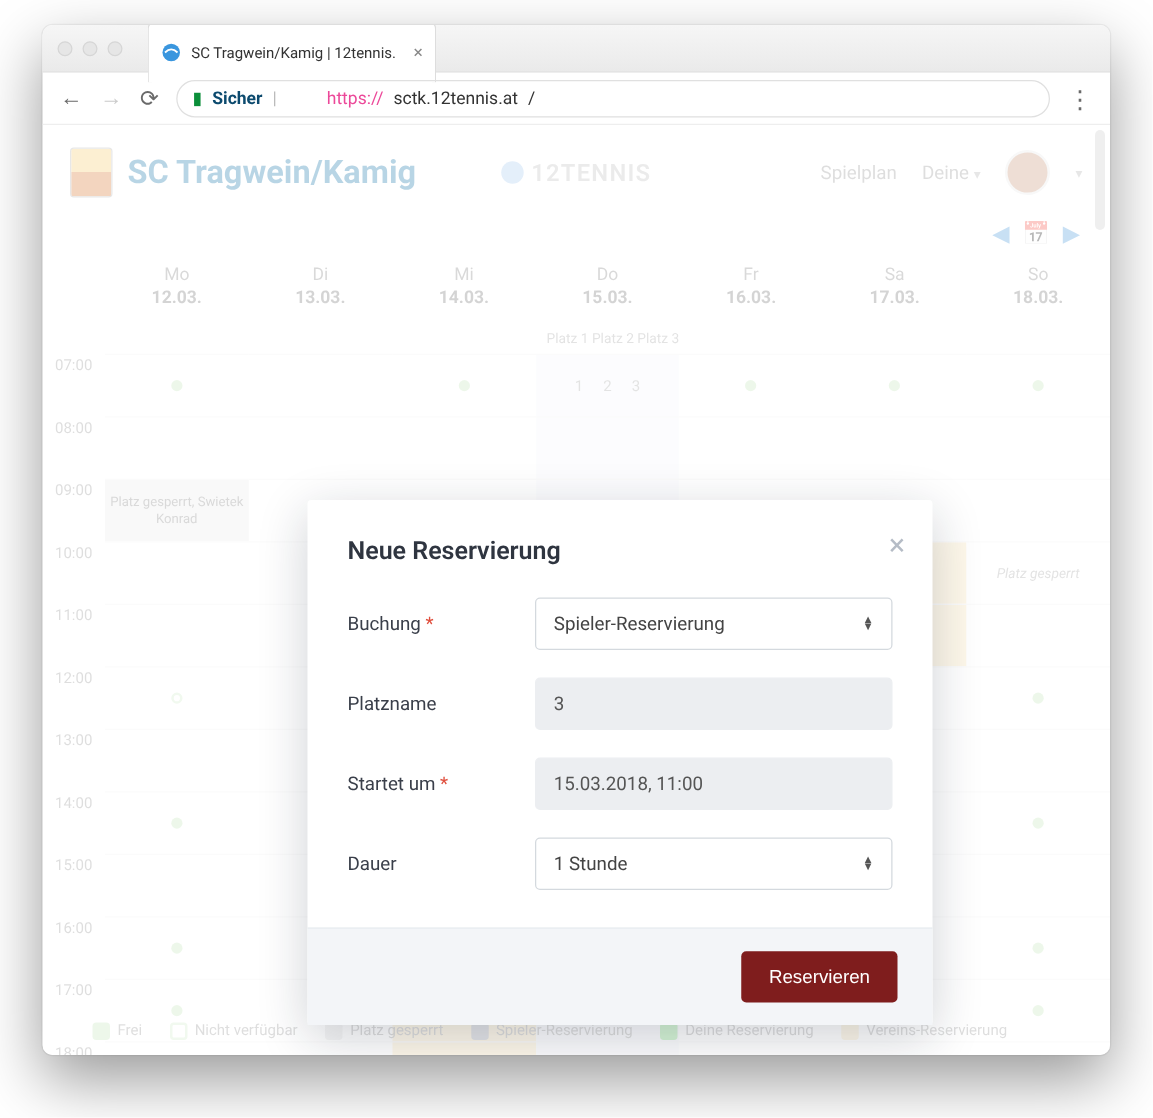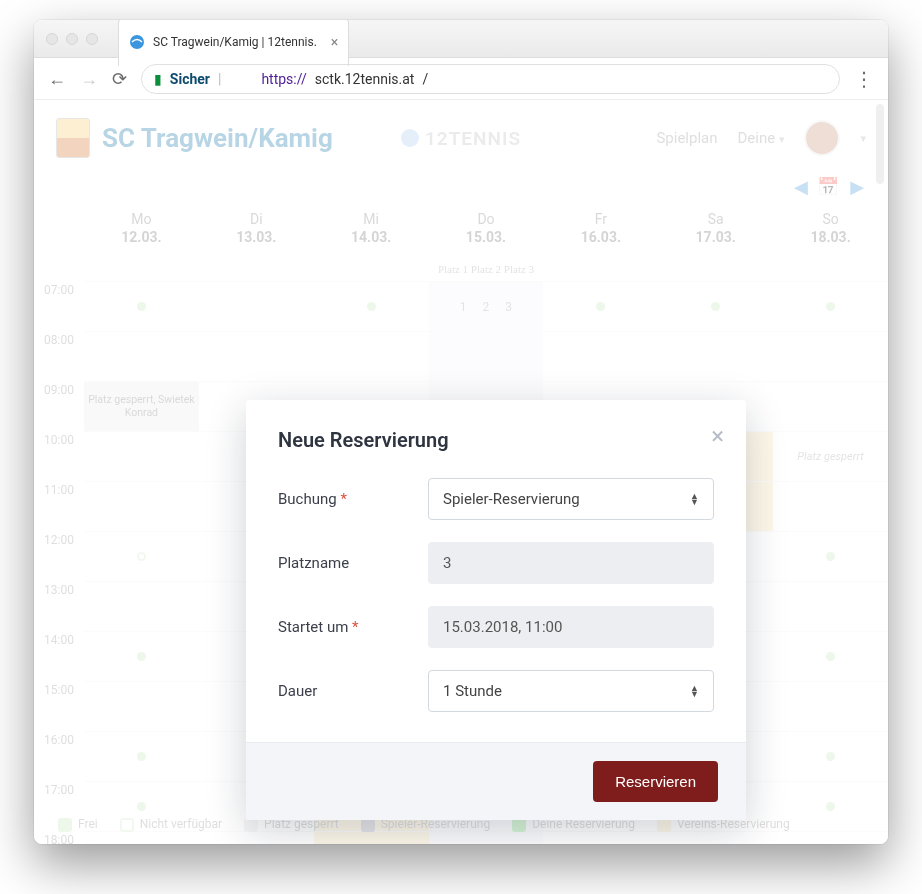--- a/index.html
+++ b/index.html
@@ -43,21 +43,21 @@
     padding:0 14px; gap:14px;
     border-bottom:1px solid #eee;
   }
   .nav-arrow, .reload { color:#6a6a6a; font-size:18px; }
   .url-field {
     flex:1; height:30px; border:1px solid #e0e0e0; border-radius:15px;
     display:flex; align-items:center; padding:0 12px; gap:8px;
     font-size:14px; color:#333;
   }
   .secure { color:#0c4a6e; font-weight:700; }
-  .url-host { color:#4c1d95;padding-left:32px; }
+  .url-host { color:#ec4899;padding-left:32px; }
   .dots-menu { font-size:20px; color:#6a6a6a; }
 
   .app {
     position: relative;
     height: calc(100% - 80px);
     overflow:hidden;
   }
   .app-header {
     display:flex; align-items:center;
     padding:18px 22px;
@@ -84,34 +84,34 @@
   .calnav span { font-size:18px; }
 
   .grid {
     display:grid;
     grid-template-columns: 50px repeat(7, 1fr);
     font-size:14px;
   }
   .day-h { text-align:center; color:#777; padding:4px 0 18px; }
   .day-h .dow { font-size:14px; }
   .day-h .date { font-weight:700; color:#666; margin-top:2px; }
-  .platz-row { grid-column:5; text-align:center; font-size:11px; color:#999; padding-bottom:6px;font-family:Liberation Serif, serif; }
+  .platz-row { grid-column:5; text-align:right; font-size:11px; color:#999; padding-bottom:6px; }
   .hour-label { font-size:12px; color:#8a8a8a; text-align:left; padding:2px 6px 0 10px; }
   .cell { border-top:1px solid #f0f0f0; height:50px; display:flex; align-items:center; justify-content:center; }
   .dot { width:9px; height:9px; border-radius:50%; background:#bfe3b5; }
   .dot.open { background:#fff; border:2px solid #cce9c4; }
   .blocked { background:#e8e8e8; font-size:10.5px; color:#777; line-height:1.2; text-align:center; display:flex; flex-direction:column; justify-content:center; height:100%; width:100%; }
   .training { background:#fbe4b3; font-size:11px; color:#7a6126; display:flex; align-items:center; justify-content:center; height:100%; width:100%; }
   .gesperrt-text { font-size:11px; color:#9a9a9a; font-style:italic; }
   .slotnums { display:flex; gap:16px; font-size:12px; color:#9c9c9c; }
   .slotnums.hi span { color:#3a90d8; }
   .do-col { background:#f2f5f9; }
 
   .legend {
-    position:absolute; bottom:12px; left:24px; right:40px;
+    position:absolute; bottom:12px; left:40px; right:40px;
     display:flex; gap:22px; font-size:12px; color:#8a8a8a; align-items:center;
   }
   .sw { width:14px; height:14px; border-radius:3px; display:inline-block; margin-right:6px; vertical-align:middle;}
 
   .overlay {
     position:absolute; inset:0;
     background:rgba(255,255,255,.72);
   }
 
   .modal {

